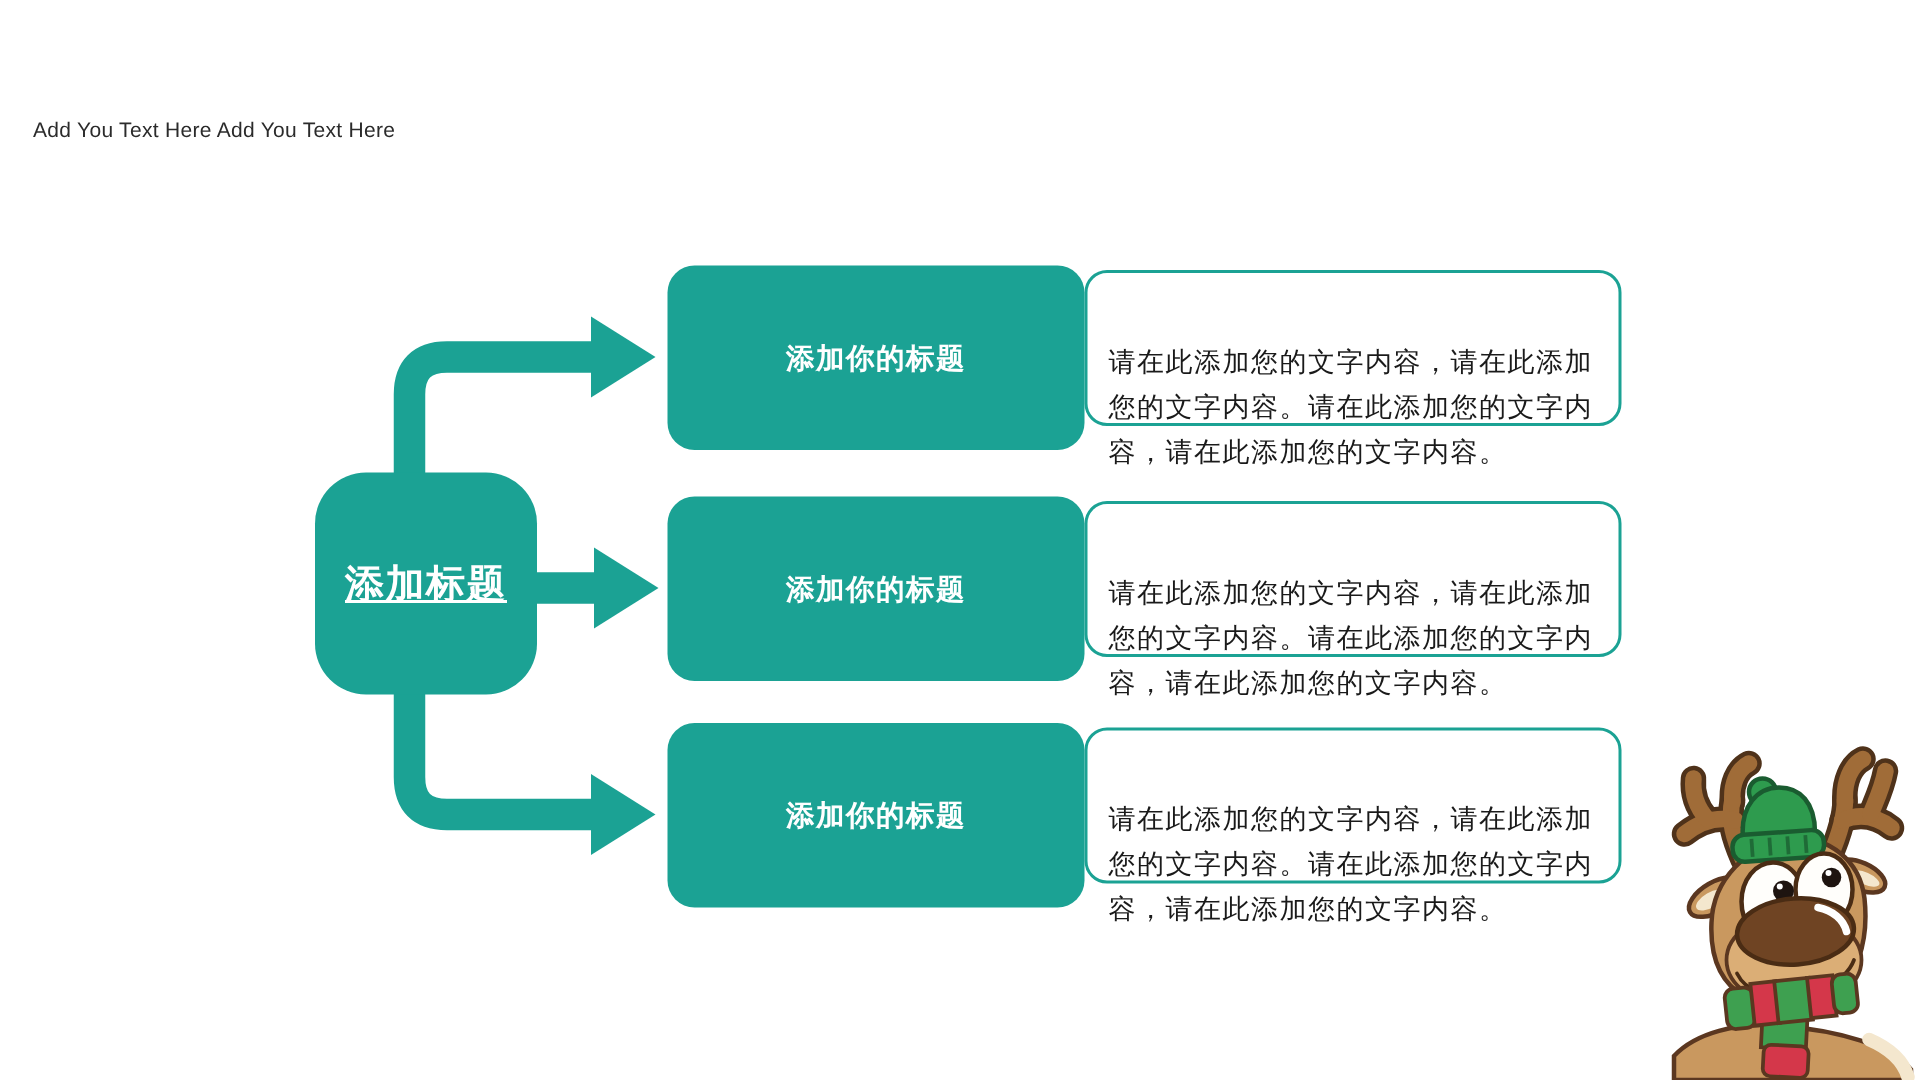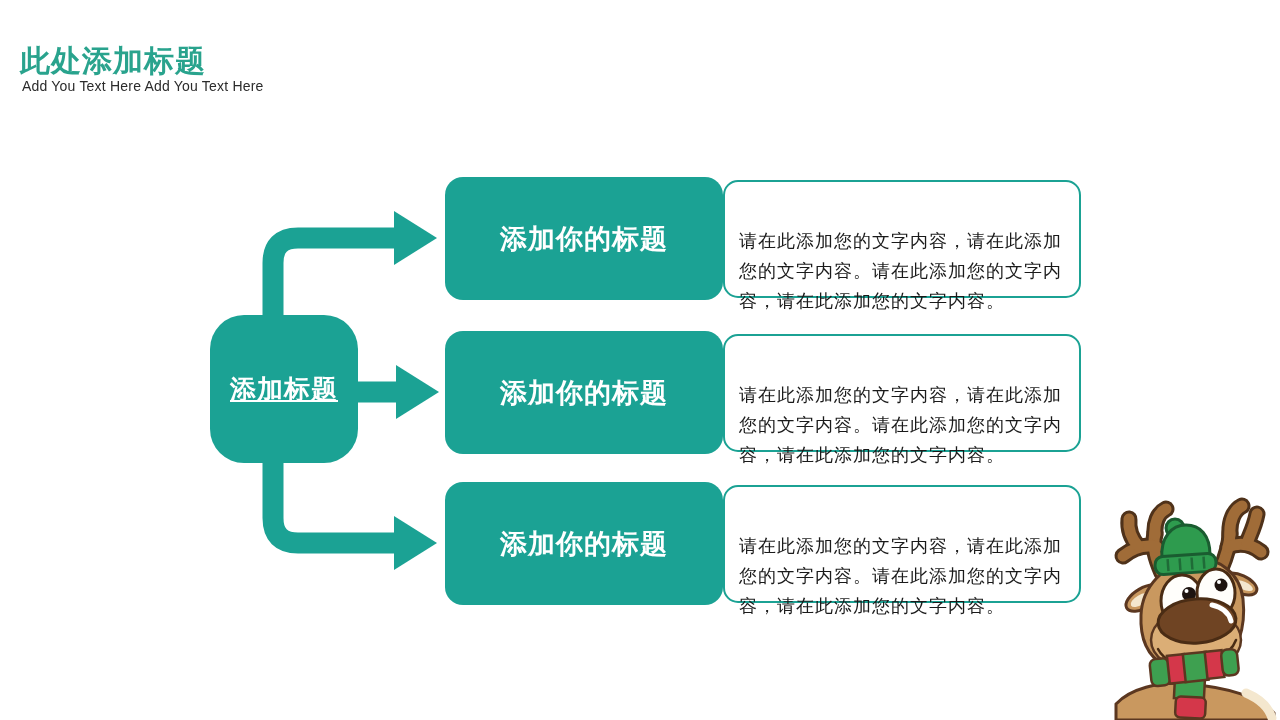--- a/index.html
+++ b/index.html
@@ -21,41 +21,40 @@
     position:absolute;left:210px;top:315px;width:148px;height:148px;
     background:#1ba294;border-radius:34px;
     display:flex;align-items:center;justify-content:center;
     color:#ffffff;font-size:26px;font-weight:bold;letter-spacing:1px;text-decoration:underline;
   }
 
   .row-title{
     position:absolute;left:445px;width:278px;height:123px;
     background:#1ba294;border-radius:18px;
     display:flex;align-items:center;justify-content:center;
-    color:#ffffff;font-size:27px;font-weight:bold;letter-spacing:1px;
+    color:#ffffff;font-size:19px;font-weight:bold;letter-spacing:1px;
   }
   .row-body{
-    position:absolute;left:723px;width:358px;height:118px;
+    position:absolute;left:723px;width:358px;height:104px;
     background:#ffffff;border:2px solid #1ba294;border-radius:15px;
     box-sizing:border-box;padding:14px 10px 0 14px;
     font-size:18px;line-height:30px;color:#1a1a1a;
     letter-spacing:1px;white-space:pre-line;
   }
   .row1-t{top:177px;} .row1-b{top:180px;}
   .row2-t{top:331px;} .row2-b{top:334px;}
   .row3-t{top:482px;} .row3-b{top:485px;}
 
   .deer{position:absolute;left:1100px;top:497px;width:180px;height:223px;}
 </style>
 </head>
 <body>
 
 <div class="slide">
 
-  <h1 class="page-title">此处添加标题</h1>
   <p class="page-subtitle">Add You Text Here Add You Text Here</p>
 
   <svg class="connector-layer" viewBox="0 0 1280 720" xmlns="http://www.w3.org/2000/svg">
     <g fill="none" stroke="#1ba294" stroke-width="21">
       <path d="M273 332 L273 263 Q273 238 298 238 L396 238"></path>
       <path d="M358 392 L398 392"></path>
       <path d="M273 448 L273 518 Q273 543 298 543 L396 543"></path>
     </g>
     <g fill="#1ba294" stroke="none">
       <polygon points="394,211 394,265 437,238"></polygon>

